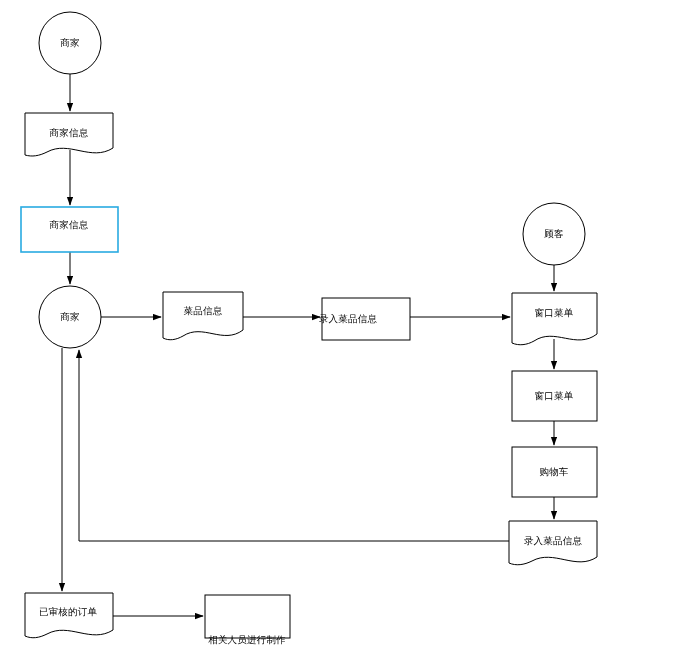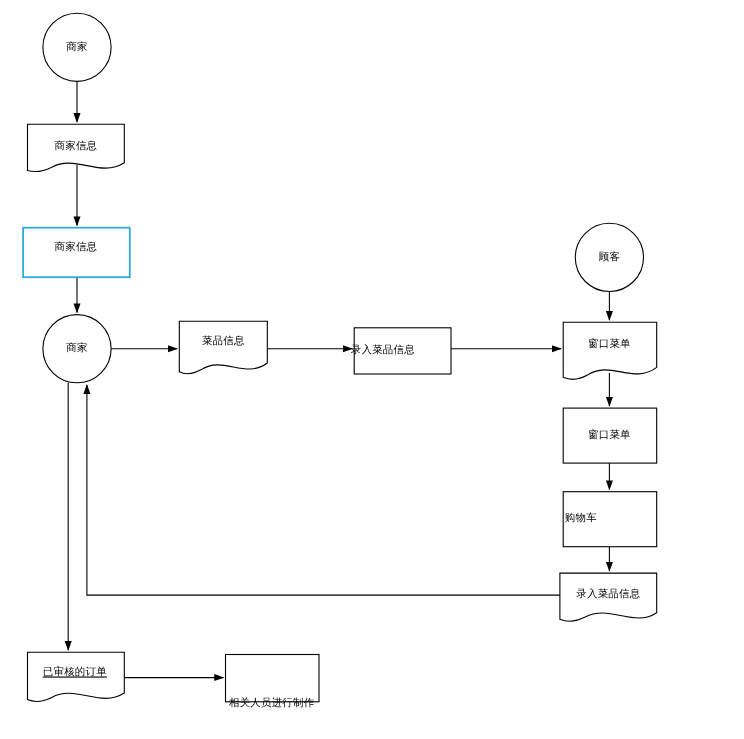--- a/index.html
+++ b/index.html
@@ -135,21 +135,21 @@
   <div class="node-label" style="left:203px; top:311px;">菜品信息</div>
 
   <div class="node-label" style="left:348px; top:319px;">录入菜品信息</div>
 
   <div class="node-label" style="left:554px; top:234px;">顾客</div>
 
   <div class="node-label" style="left:554px; top:313px;">窗口菜单</div>
 
   <div class="node-label" style="left:554px; top:396px;">窗口菜单</div>
 
-  <div class="node-label" style="left:528px; top:472px;">购物车</div>
+  <div class="node-label" style="left:554px; top:472px;">购物车</div>
 
   <div class="node-label" style="left:553px; top:541px;">录入菜品信息</div>
 
-  <div class="node-label" style="left:68px; top:612px;text-decoration:underline;">已审核的订单</div>
+  <div class="node-label" style="left:68px; top:612px;">已审核的订单</div>
 
   <div class="node-label" style="left:247px; top:640px;">相关人员进行制作</div>
 
 </div>
 
 </body></html>

